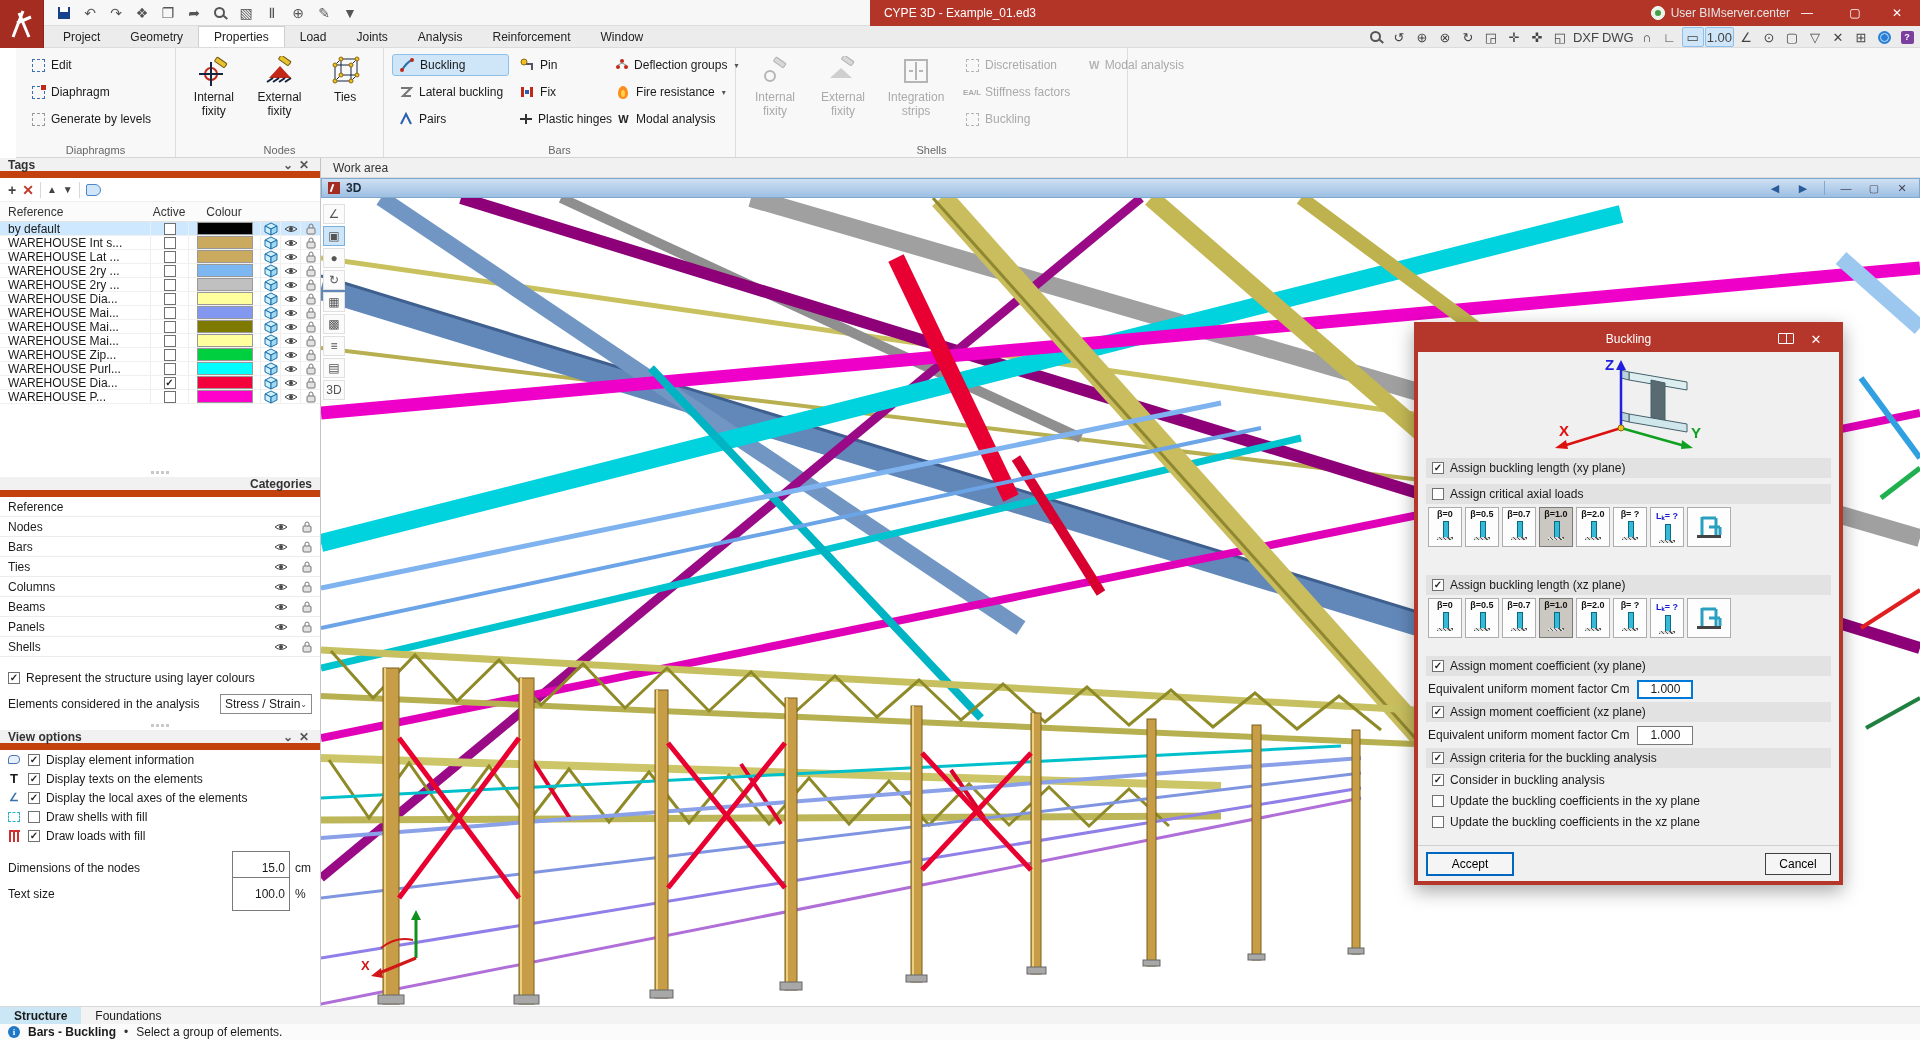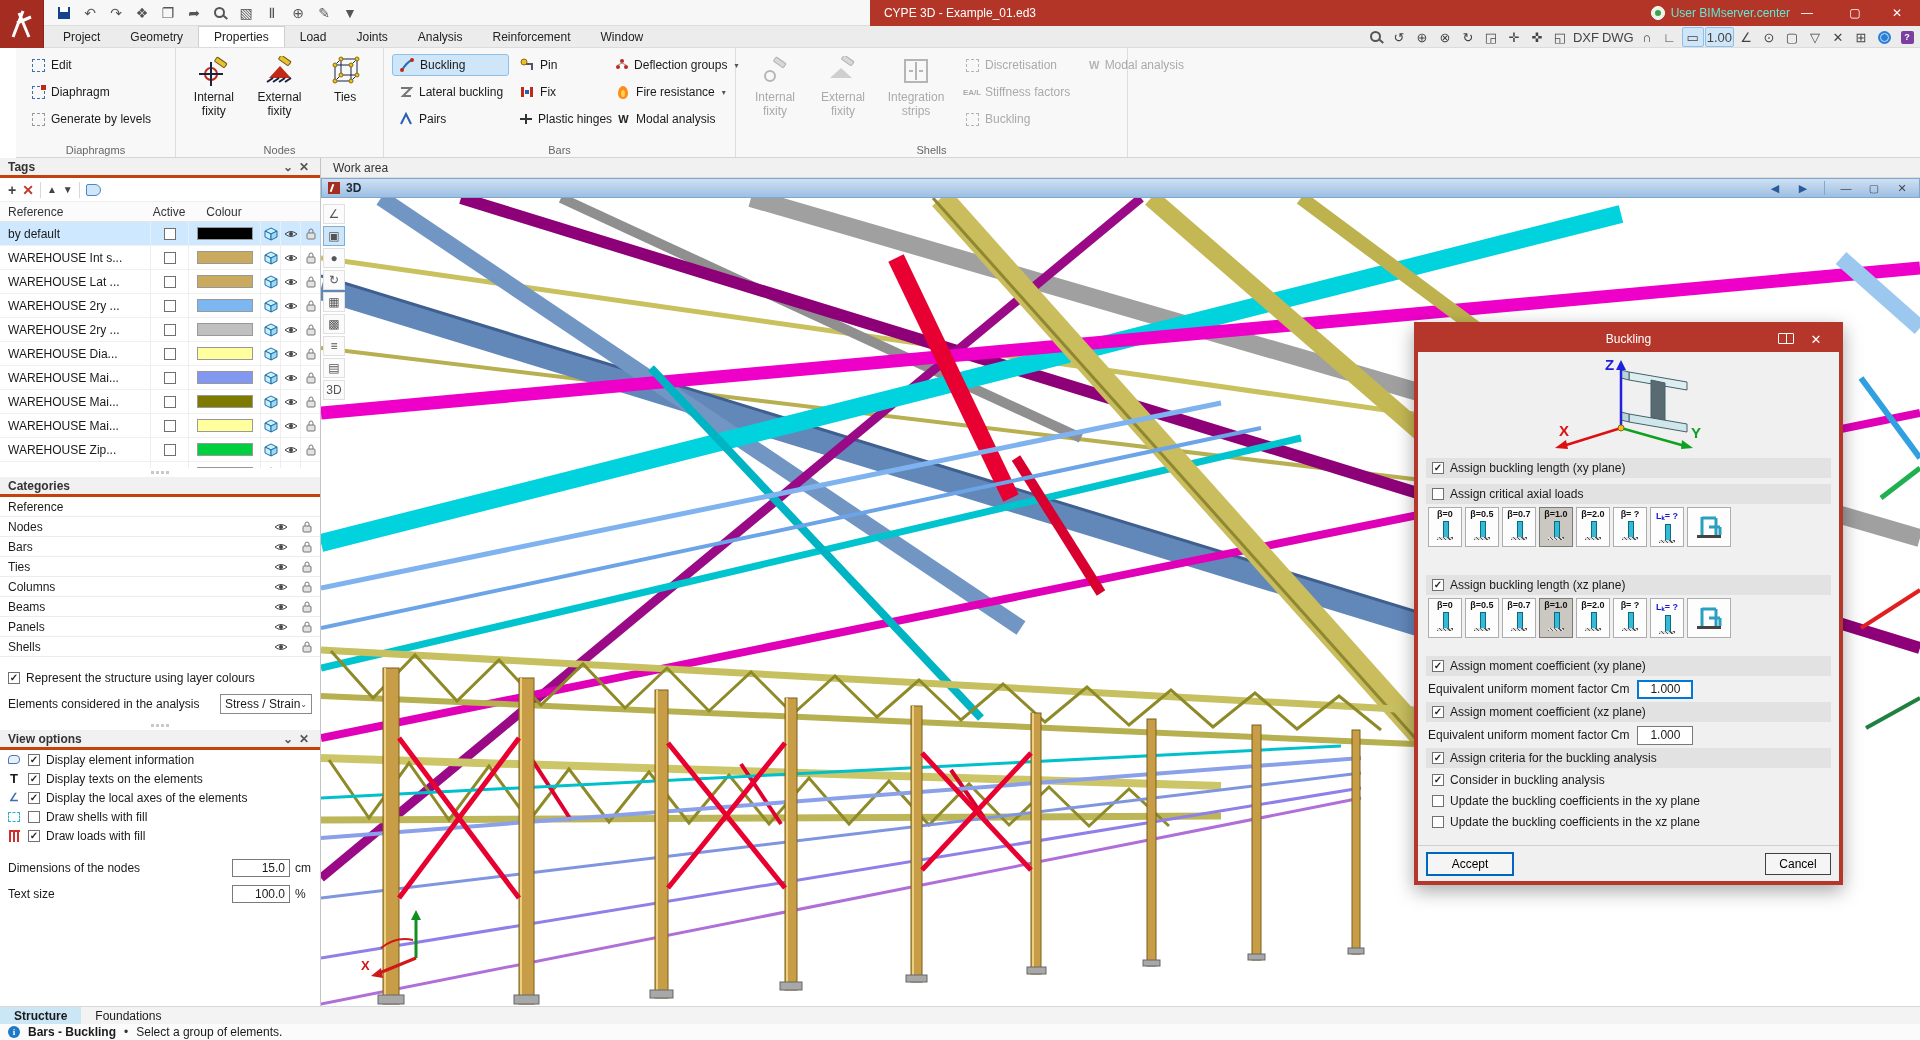--- a/index.html
+++ b/index.html
@@ -11,21 +11,21 @@
   #titlebar { position:absolute; left:0; top:0; width:1920px; height:26px; background:#b23528; }
   #applogo { position:absolute; left:0; top:0; width:44px; height:48px; background:#a52c20; z-index:20;
     display:flex; align-items:center; justify-content:center; border-right:1px solid #8d241a;}
   #quickbar { position:absolute; left:44px; top:0; height:26px; width:826px; background:#f7f7f7;
     display:flex; align-items:center; gap:6px; padding:0 10px; border-bottom:1px solid #ddd;}
   .qi { width:20px; height:20px; display:flex; align-items:center; justify-content:center; font-size:14px; color:#555; }
   .disk { width:12px; height:12px; background:#16418c; position:relative; }
   .disk::after { content:""; position:absolute; left:2px; top:0; width:8px; height:5px; background:#fff; }
   #wintitle { position:absolute; left:0; right:0; top:0; height:26px; display:flex; align-items:center; justify-content:center;
     color:#fff; font-size:12px; pointer-events:none; }
-  #userchip { position:absolute; right:130px; top:0; height:26px; display:flex; align-items:center; gap:6px; color:#5eead4; }
+  #userchip { position:absolute; right:130px; top:0; height:26px; display:flex; align-items:center; gap:6px; color:#e5e5e5; }
   .usericon { width:14px; height:14px; border-radius:50%; background:#e8f5e9; border:1px solid #fff; position:relative;}
   .usericon::after{content:"";position:absolute;left:3px;top:3px;width:6px;height:6px;border-radius:50%;background:#43a047;}
   .winctl { width:34px; height:26px; display:flex; align-items:center; justify-content:center; color:#fff; font-size:12px; }
 
   
   #menubar { position:absolute; left:0; top:26px; width:1920px; height:22px; background:#ececec;
     display:flex; align-items:stretch; padding-left:48px; border-bottom:1px solid #dcdcdc; }
   .menuitem { padding:0 15px; display:flex; align-items:center; color:#222; }
   .menuitem.active { background:#fff; border:1px solid #cfcfcf; border-bottom:none; }
   #menutools { position:absolute; right:2px; top:0; height:22px; display:flex; align-items:center; gap:1px; }
@@ -59,31 +59,31 @@
   .dashedsq { width:13px; height:13px; border:1px dashed #3a6fb0; position:relative; }
   .dashedsq.red::after { content:""; position:absolute; right:-2px; top:-2px; width:5px; height:5px; background:#c02818; }
   .dashedsq.gray { border-color:#999; }
   .flame { width:10px; height:13px; background:#ff8c1a; border-radius:50% 50% 50% 50%/60% 60% 40% 40%; position:relative;}
   .flame::after{content:"";position:absolute;left:3px;top:4px;width:4px;height:7px;background:#ffd24d;border-radius:50%;}
   .wave { font-weight:bold; font-size:11px; color:#222; letter-spacing:-1px;}
   .disabled .wave, .disabled .dashedsq { color:#b5b5b5; border-color:#b5b5b5; }
 
   
   #leftpanel { position:absolute; left:0; top:158px; width:321px; height:848px; background:#fff; border-right:1px solid #c4c4c4; }
-  .pheader { height:20px; background:#f1f1f1; display:flex; align-items:center; padding:0 8px; border-bottom:3px solid #c2410c; font-weight:bold; color:#333;}
+  .pheader { height:20px; background:#f1f1f1; display:flex; align-items:center; padding:0 8px; border-bottom:7px solid #c2410c; font-weight:bold; color:#333;justify-content:flex-end;}
   .pheader .sp { flex:1; }
   .phbtn { width:16px; text-align:center; color:#555; }
   #tagstoolbar { height:24px; display:flex; align-items:center; gap:6px; padding:0 8px; border-bottom:1px solid #eee;}
   .tb { font-size:14px; font-weight:bold; color:#444; }
   .tb.red { color:#c0392b; }
   .tsep { width:1px; height:16px; background:#d8d8d8; }
   .tagicon { width:15px; height:12px; background:#cfe6f9; border:1px solid #4a86c8; border-radius:2px 6px 6px 2px; }
   #tagheadrow { height:20px; display:flex; align-items:center; background:#fbfbfb; border-bottom:1px solid #e4e4e4; color:#333;}
   #tagrows { height:246px; overflow:hidden; }
-  .trow { height:24px; display:flex; align-items:center; border-bottom:1px solid #f0f0f0; }
+  .trow { height:14px; display:flex; align-items:center; border-bottom:1px solid #f0f0f0; }
   .trow.selected { background:#cde8ff; }
   .c-ref { width:150px; padding-left:8px; overflow:hidden; white-space:nowrap; }
   .c-act { width:38px; display:flex; justify-content:center; border-left:1px solid #eee; align-self:stretch; align-items:center;}
   .c-col { width:72px; display:flex; justify-content:center; border-left:1px solid #eee; align-self:stretch; align-items:center;}
   .swatch { width:56px; height:13px; border:1px solid #999; }
   .c-ico { width:20px; display:flex; justify-content:center; border-left:1px solid #eee; align-self:stretch; align-items:center;}
   .cb { width:12px; height:12px; background:#fff; border:1px solid #707070; display:inline-flex; align-items:center; justify-content:center;
         font-size:10px; color:#222; line-height:1; flex:0 0 auto;}
   .cb.checked::after { content:"✓"; font-weight:bold; }
   .dots { height:9px; display:flex; align-items:center; justify-content:center; gap:2px; }
@@ -100,21 +100,21 @@
   #viewopts { }
   .vorow { display:flex; align-items:center; gap:6px; height:19px; padding-left:6px; }
   .vo-ico { width:16px; height:14px; display:flex; align-items:center; justify-content:center; font-size:11px; }
   .vo-speech { border:1px solid #4a76b8; border-radius:4px 4px 4px 0; width:12px; height:9px; background:#e8f0fb; align-self:center;}
   .vo-text::before { content:"T"; font-weight:bold; color:#1a1a1a; font-size:13px; }
   .vo-axes::before { content:"∠"; color:#3a6fb0; font-weight:bold; }
   .vo-shell { width:12px; height:10px; border:1px dashed #2ab0c8; }
   .vo-loads { width:11px; height:12px; background:repeating-linear-gradient(90deg,#d03030 0 2px,#fff 2px 4px); border-top:2px solid #d03030;}
   .fieldrow { display:flex; align-items:center; height:26px; padding:0 8px; }
   .fieldrow .lab { flex:1; }
-  .numbox { width:58px; height:18px; border:1px solid #7a7a7a; background:#fff; display:flex; align-items:center; justify-content:flex-end; padding:0 4px;}
+  .numbox { width:58px; height:18px; border:1px solid #7a7a7a; background:#fff; display:flex; align-items:center; justify-content:flex-end; padding:16px 4px;}
   .unit { width:22px; text-align:left; padding-left:5px; }
 
   
   #workarea { position:absolute; left:321px; top:158px; width:1599px; height:848px; background:#4c1d95; }
   #walabel { height:20px; background:#f1f1f1; display:flex; align-items:center; padding:0 12px; color:#333; border-bottom:1px solid #ddd;}
   #dtitle { height:20px; background:linear-gradient(180deg,#cfe0f3,#9dbfe2); border:1px solid #7fa8cf;
     display:flex; align-items:center; padding:0 6px; gap:6px; }
   #dtitle .minilogo { width:12px; height:12px; background:#a52c20; position:relative;}
   #dtitle .minilogo::after{content:"";position:absolute;left:3px;top:2px;width:2px;height:8px;background:#fff;transform:rotate(20deg);}
   #dtitle .t { font-weight:bold; color:#1a2a3a; flex:1; }

